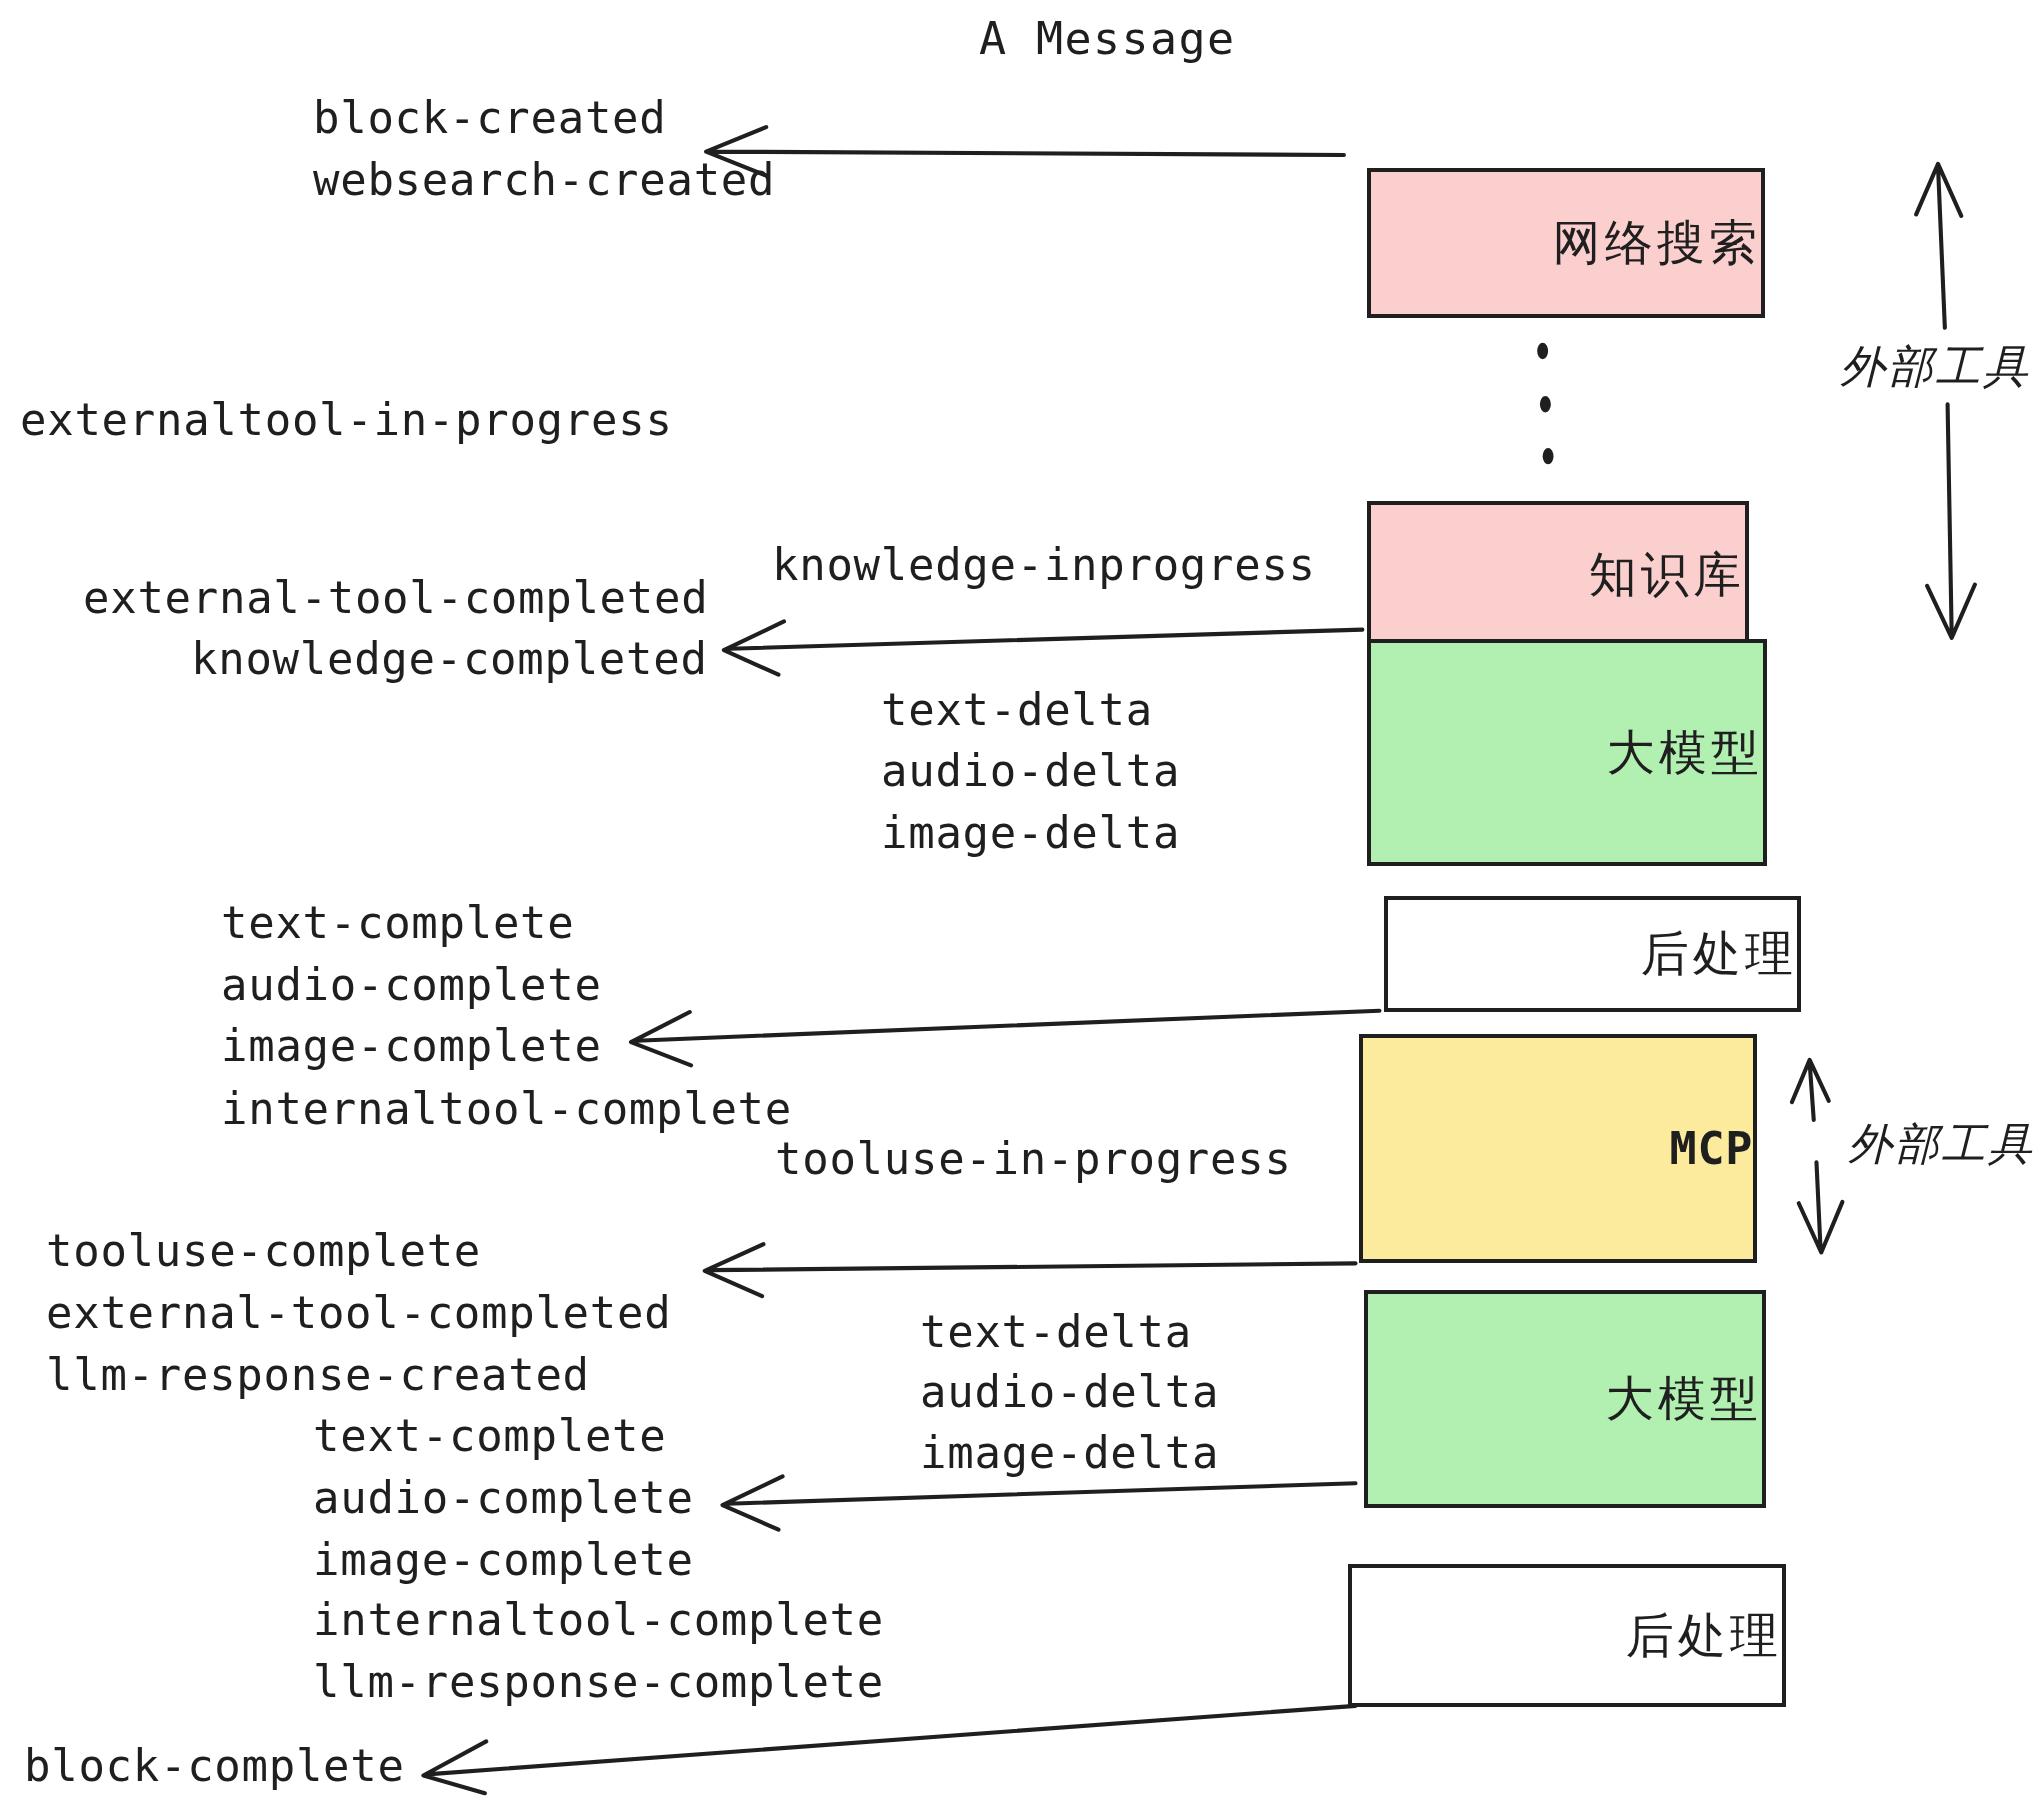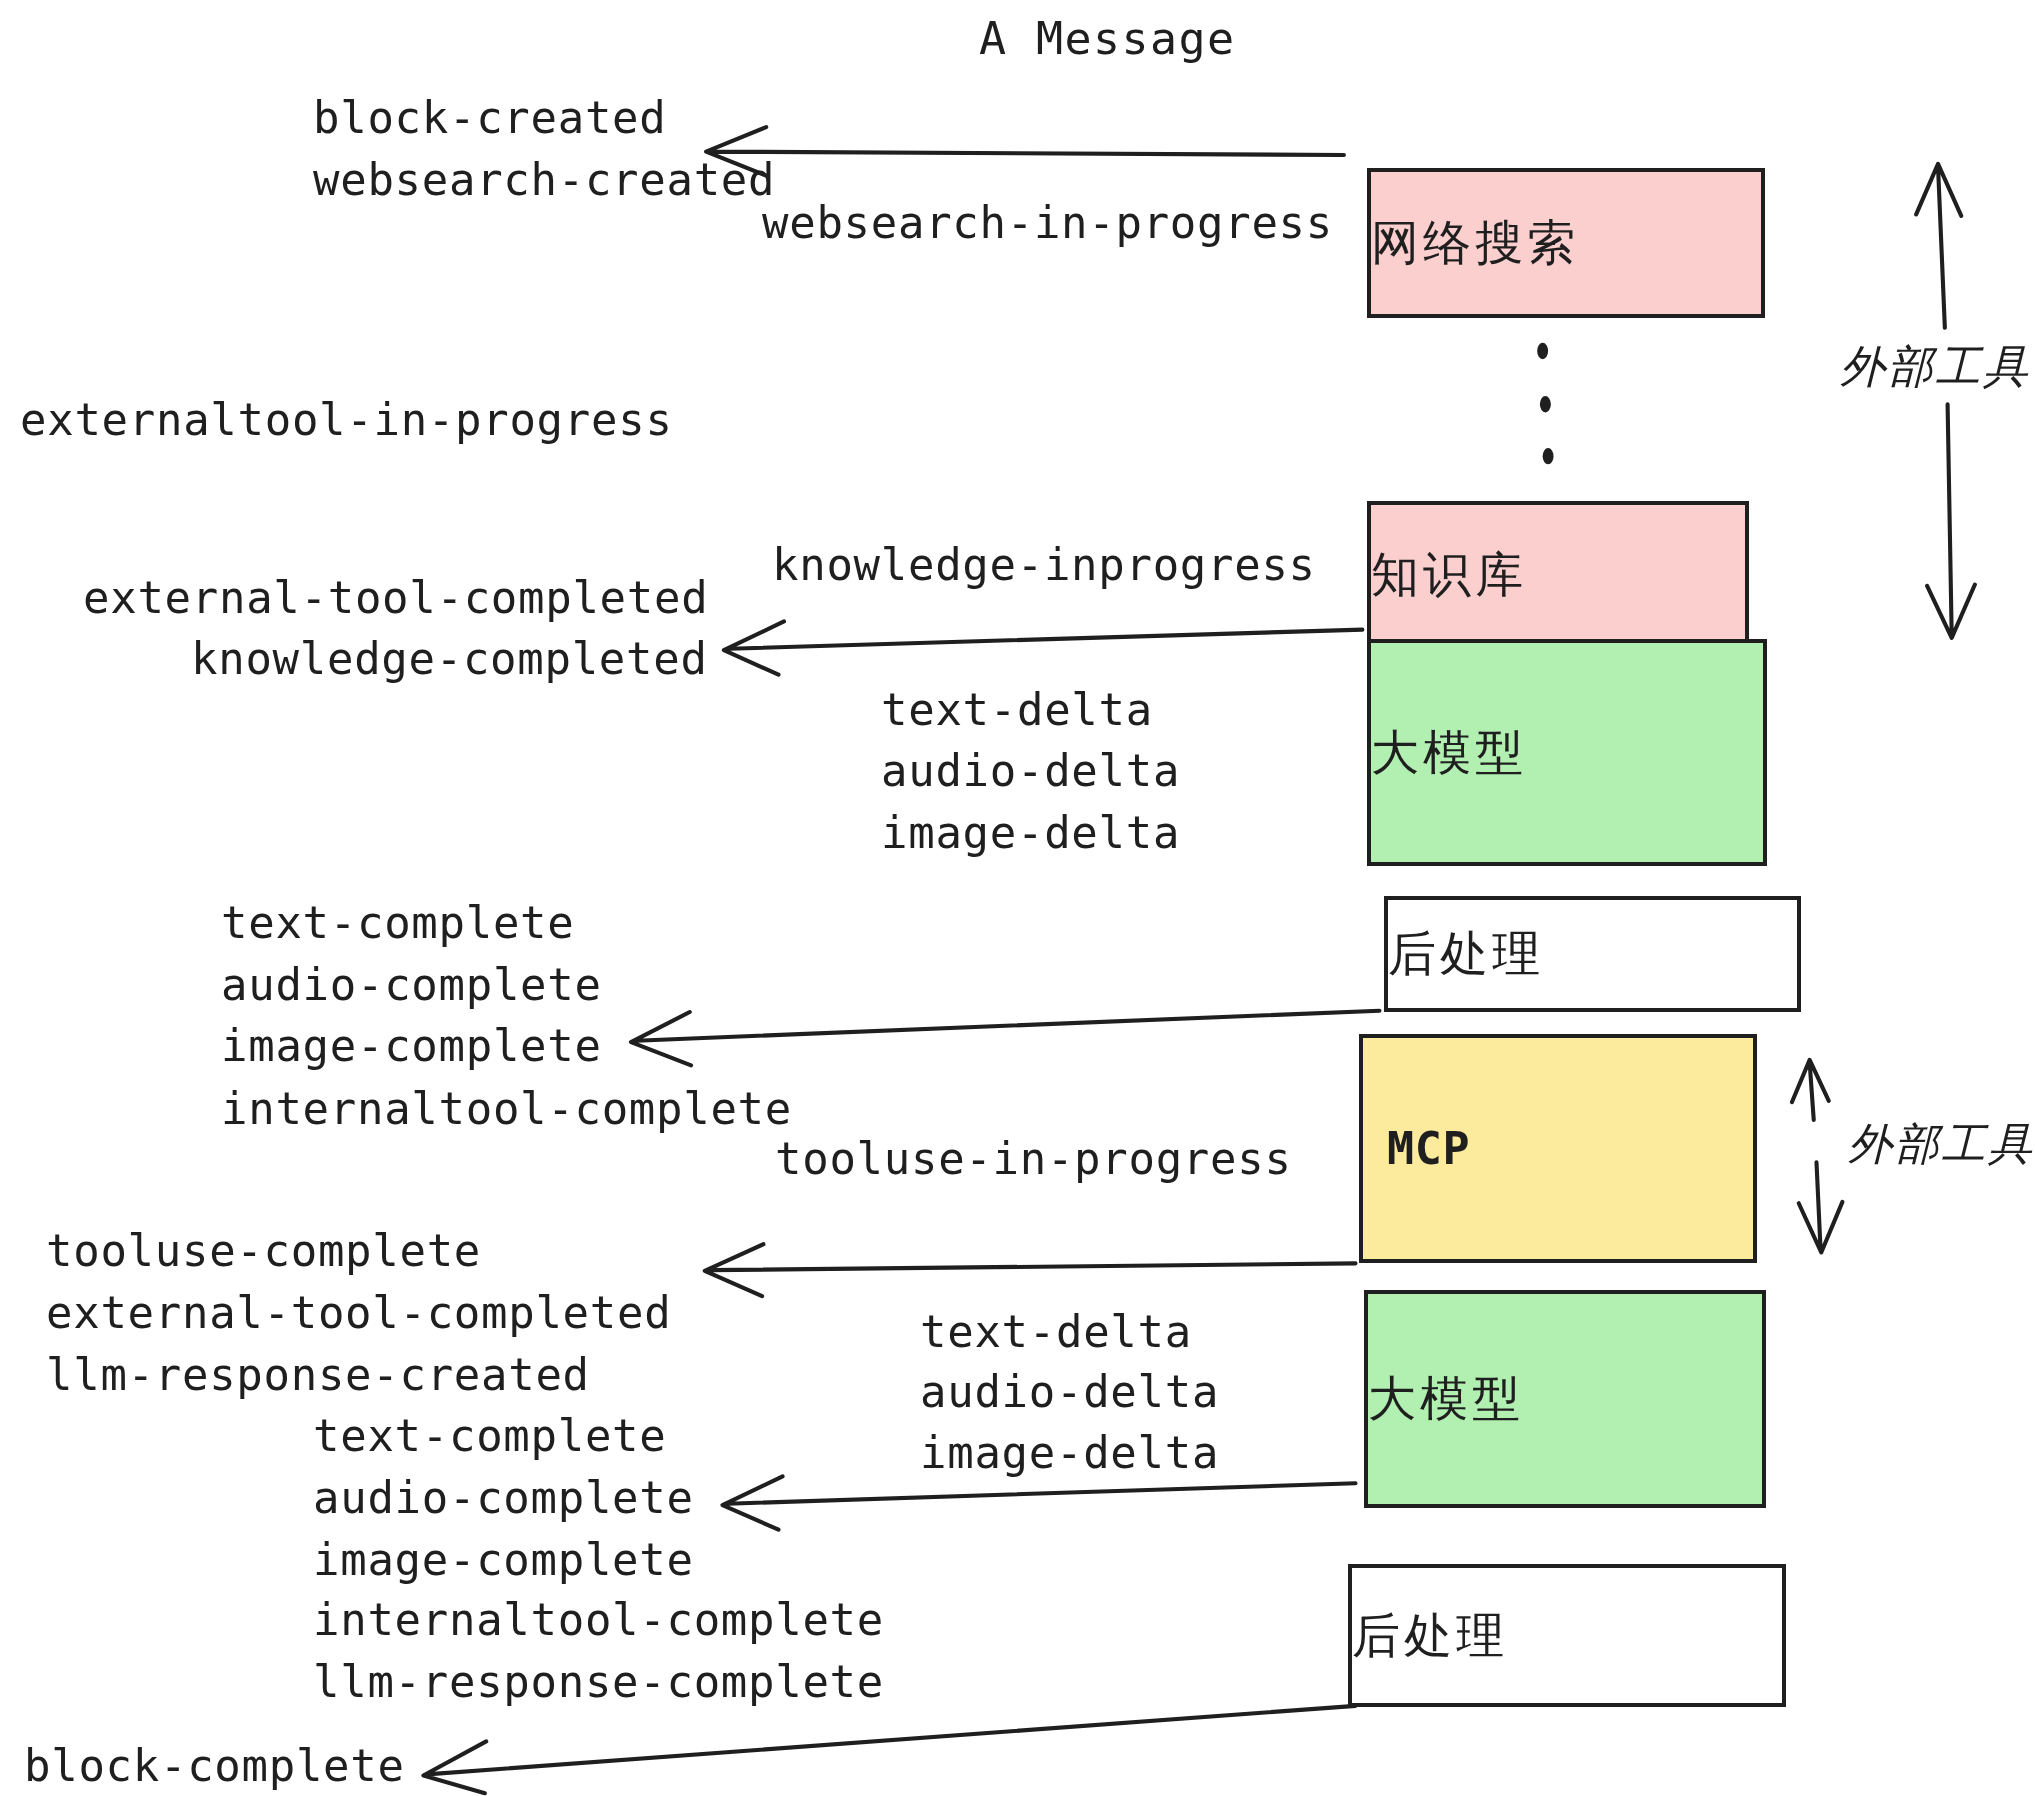--- a/index.html
+++ b/index.html
@@ -29,21 +29,21 @@
     position:absolute;
     font-size:44px;
     letter-spacing:0.7px;
     white-space:nowrap;
     line-height:1.1;
   }
   .box{
     position:absolute;
     box-sizing:border-box;
     border:4.1px solid var(--ink);
-    display:flex;align-items:center;justify-content:flex-start;
+    display:flex;align-items:center;justify-content:flex-end;
   }
   .box .lbl{
     font-family:"DejaVu Sans","Liberation Sans",sans-serif;
     font-size:48px;
     letter-spacing:4.1px;
     white-space:nowrap;
   }
   .box .lbl.mono{
     font-family:"DejaVu Sans Mono","Liberation Mono",monospace;
     font-size:45px;
@@ -104,21 +104,20 @@
       <ellipse cx="2259" cy="514" rx="8" ry="12"></ellipse>
       <ellipse cx="2263" cy="592" rx="8" ry="12"></ellipse>
       <ellipse cx="2267" cy="668" rx="8" ry="12"></ellipse>
     </g>
   </svg>
 
   <div class="title" style="left:979px;top:12.3px">A Message</div>
 
   <div class="ev" style="left:313px;top:94px">block-created</div>
   <div class="ev" style="left:313px;top:156px">websearch-created</div>
-  <div class="ev" style="left:762px;top:199px">websearch-in-progress</div>
   <div class="ev" style="left:20px;top:396px">externaltool-in-progress</div>
   <div class="ev" style="left:772px;top:541px">knowledge-inprogress</div>
   <div class="ev" style="left:83px;top:574px">external-tool-completed</div>
   <div class="ev" style="left:191px;top:635px">knowledge-completed</div>
 
   <div class="ev" style="left:881px;top:686px">text-delta</div>
   <div class="ev" style="left:881px;top:747px">audio-delta</div>
   <div class="ev" style="left:881px;top:809px">image-delta</div>
 
   <div class="ev" style="left:221px;top:899px">text-complete</div>

